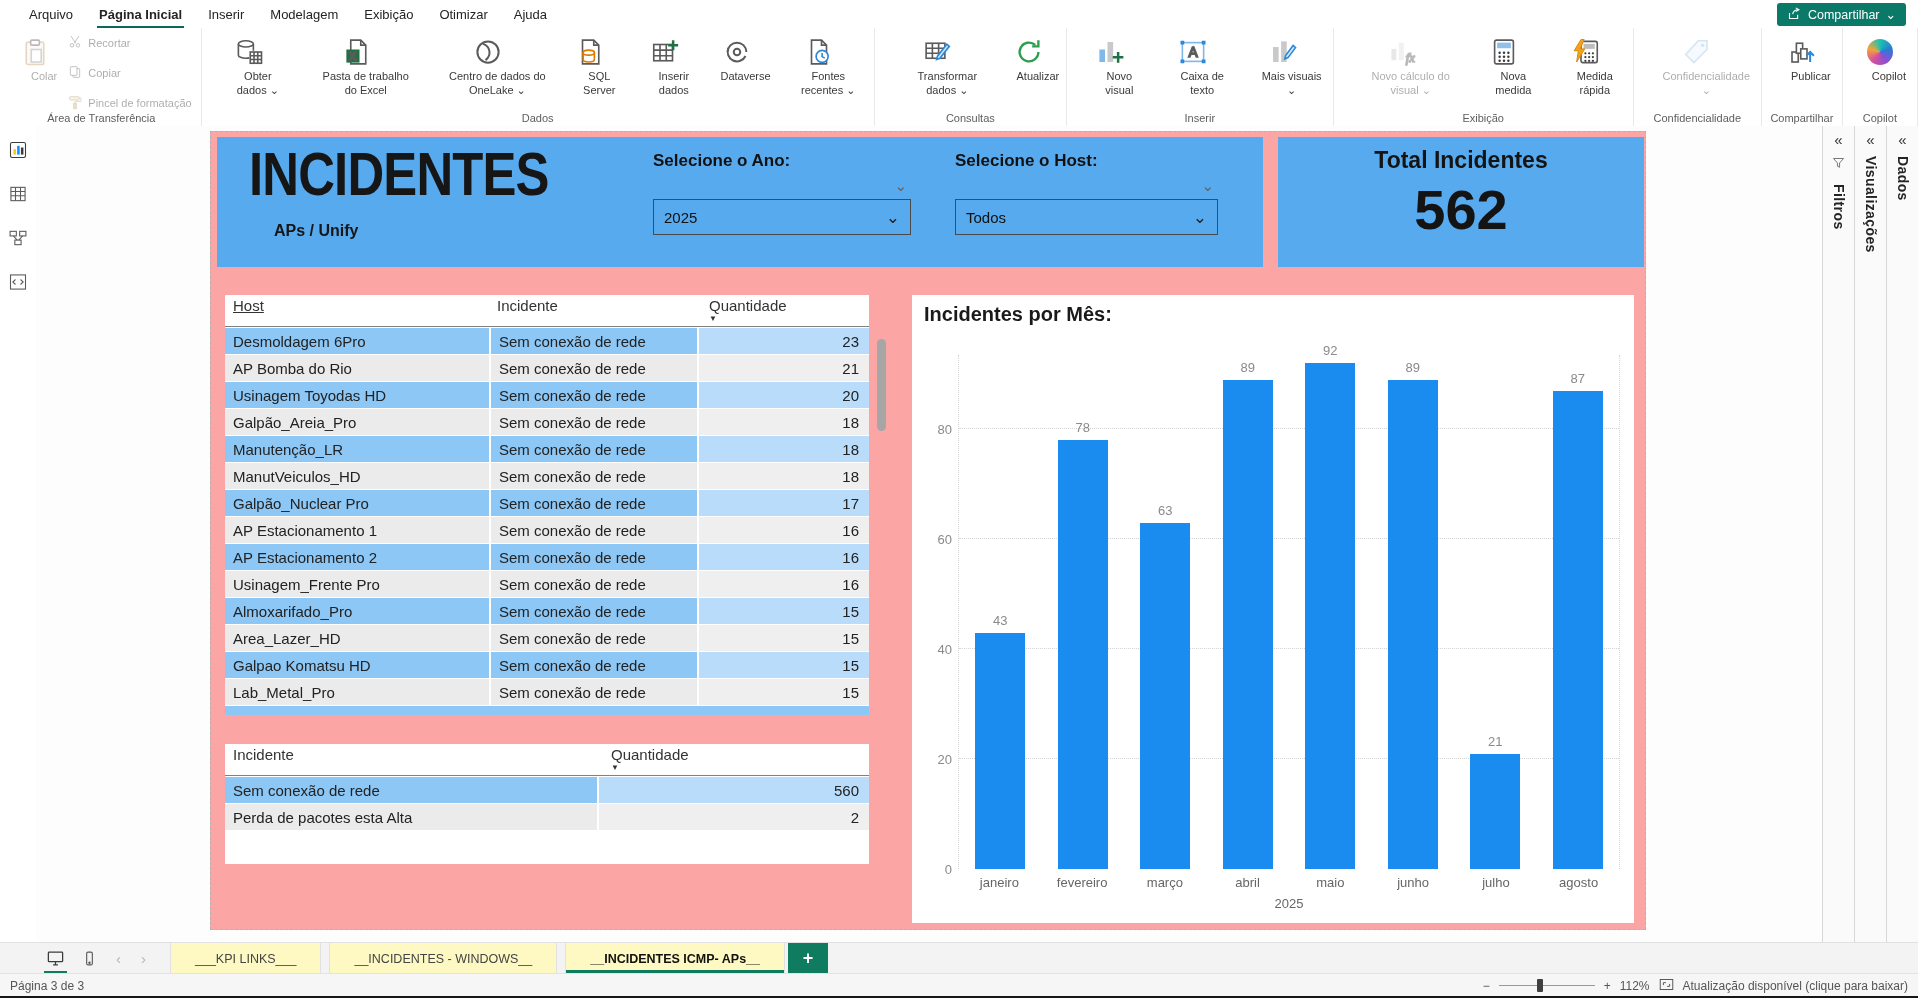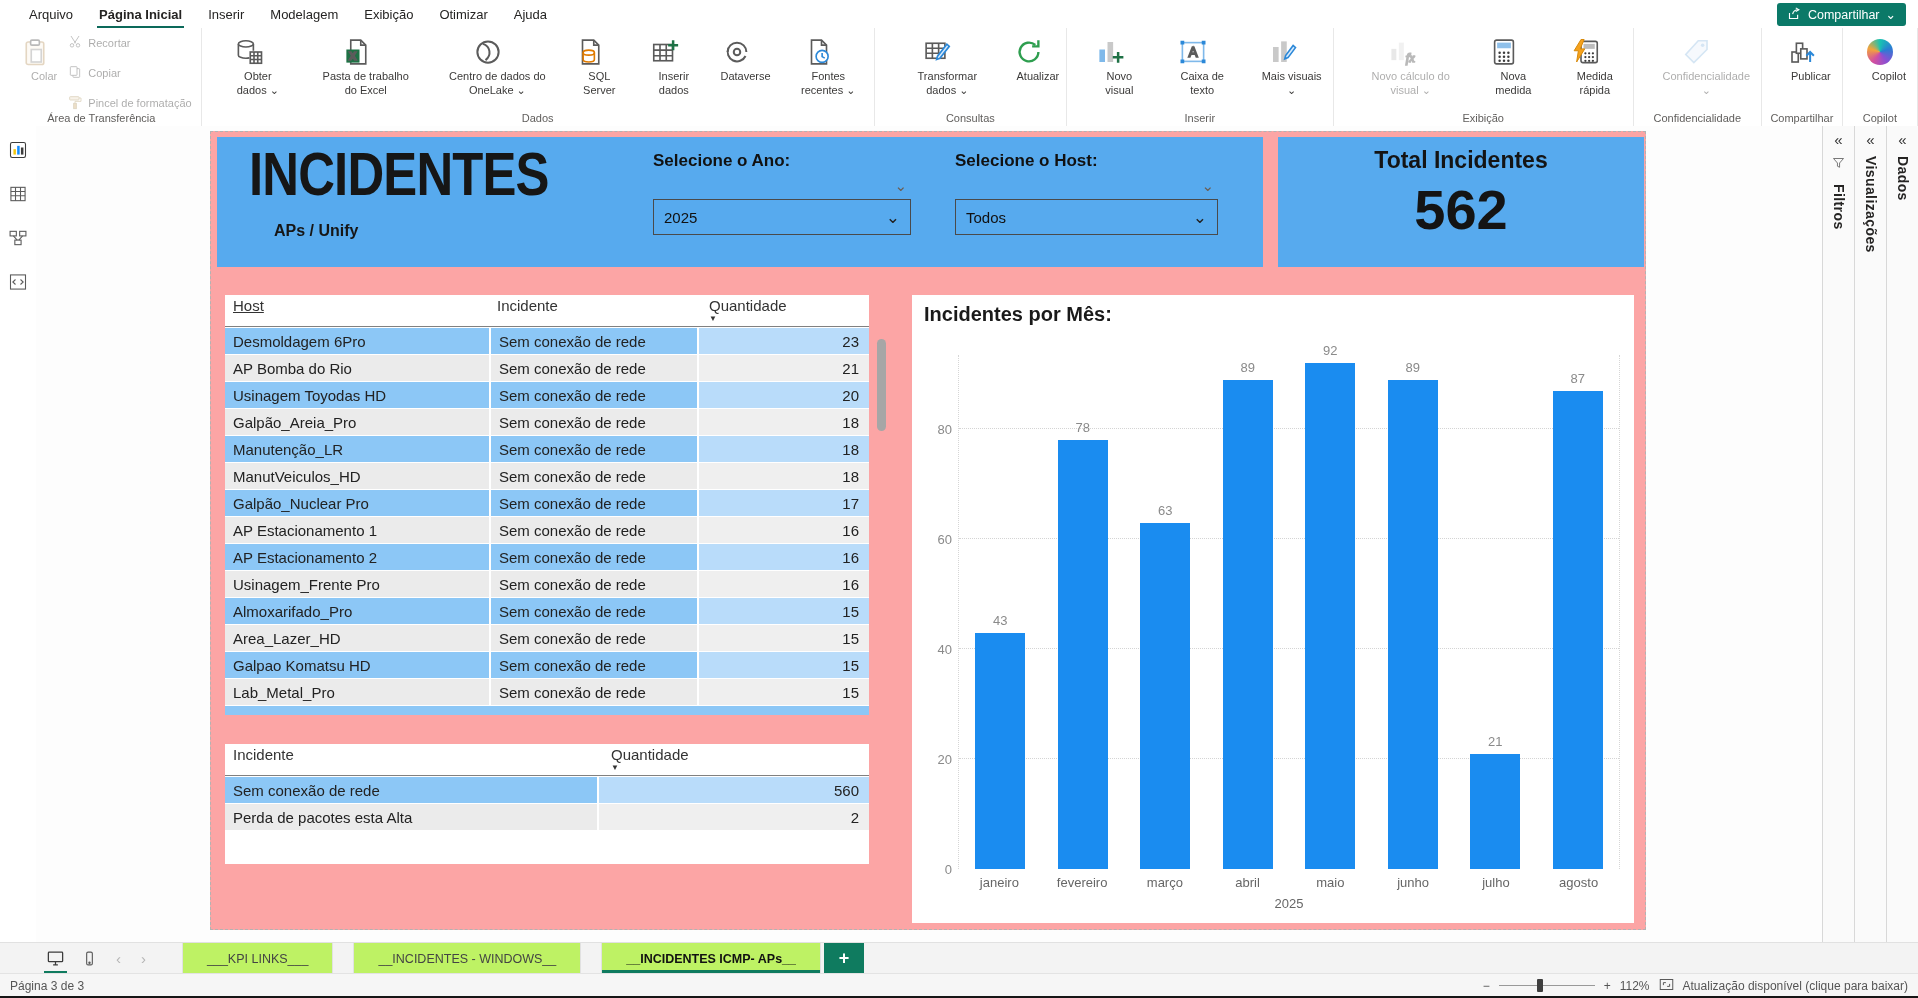--- a/index.html
+++ b/index.html
@@ -104,22 +104,22 @@
   .collapse{font-size:15px;color:#333;line-height:1;}
   .vlabel{writing-mode:vertical-rl;font-size:14px;color:#252423;font-weight:600;letter-spacing:.4px;}
 
   
   .tabsbar{position:absolute;left:0;right:0;top:942px;height:31px;background:#f3f3f3;
     border-top:1px solid #e1e1e1;display:flex;align-items:stretch;}
   .viewicons{display:flex;align-items:center;padding:0 14px 0 46px;gap:16px;}
   .viewicon{position:relative;display:flex;align-items:center;}
   .viewicon.active::after{content:"";position:absolute;left:-2px;right:-2px;bottom:-6px;height:3px;background:var(--tab-green,#0f7b5f);}
   .navarrow{color:#b5b5b5;font-size:15px;padding:0 2px;}
-  .ptab{display:flex;align-items:center;justify-content:center;padding:0 24px;background:#bef264;
-    border-left:1px solid #e1e1e1;border-right:1px solid #e1e1e1;font-size:12.5px;color:#444;position:relative;margin-left:20px;white-space:nowrap;}
+  .ptab{display:flex;align-items:center;justify-content:center;padding:0 24px;background:#fef9c3;
+    border-left:1px solid #e1e1e1;border-right:1px solid #e1e1e1;font-size:12.5px;color:#444;position:relative;margin-left:8px;white-space:nowrap;}
   .ptab.active{font-weight:700;color:#111;}
   .ptab.active::after{content:"";position:absolute;left:0;right:0;bottom:0;height:4px;background:var(--tab-green,#0f7b5f);}
   .plus-tab{width:40px;background:var(--tab-green,#0f7b5f);color:#fff;display:flex;align-items:center;
     justify-content:center;font-size:18px;font-weight:700;margin-left:3px;}
 
   
   .statusbar{position:absolute;left:0;right:0;top:973px;height:23px;background:#f6f6f6;border-top:1px solid #e3e3e3;
     display:flex;align-items:center;justify-content:space-between;font-size:12px;color:#555;padding:0 10px;}
   .sb-right{display:flex;align-items:center;gap:9px;}
   .zoom-track{position:relative;width:96px;height:1px;background:#999;}

